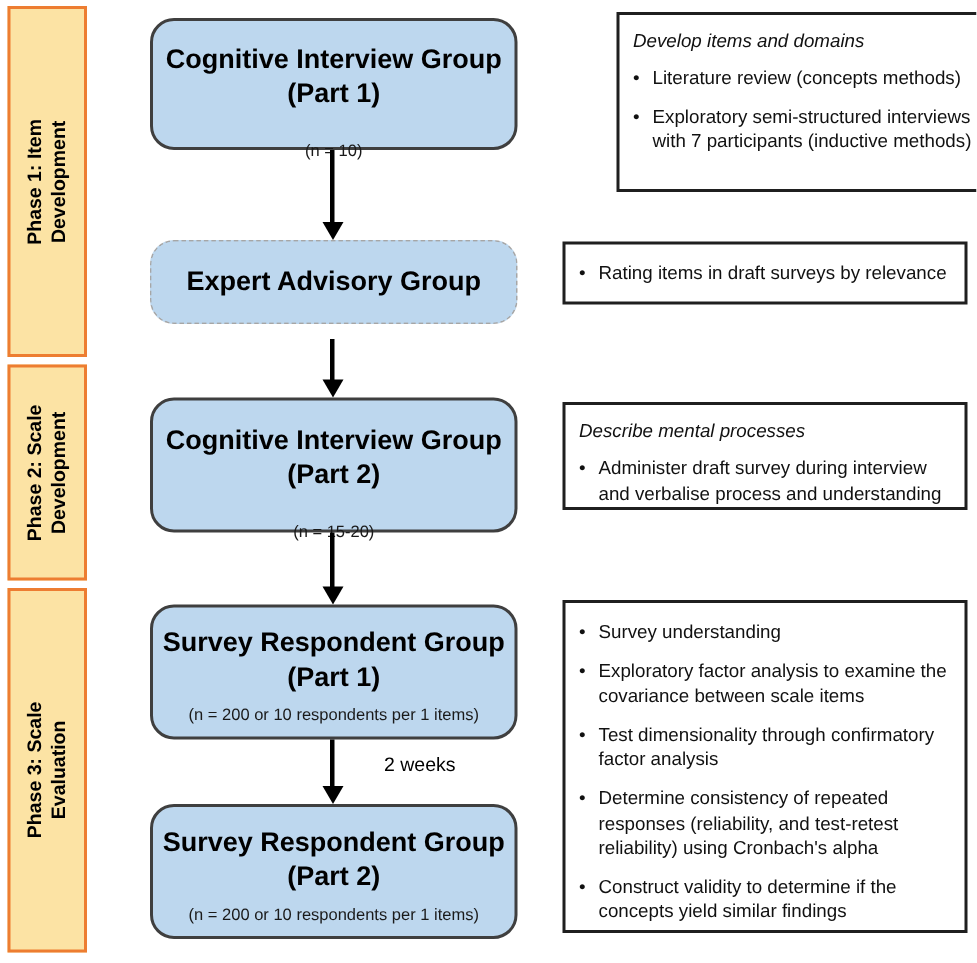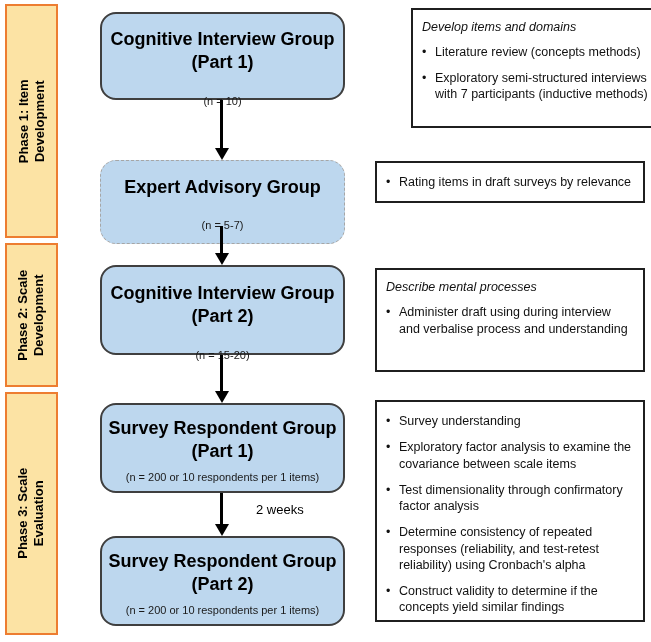--- a/index.html
+++ b/index.html
@@ -14,21 +14,21 @@
   .bar1{top:4px;height:234px;}
   .bar2{top:243px;height:144px;}
   .bar3{top:392px;height:243px;}
 
   
   .flow-box{position:absolute;left:100px;width:245px;background:#BDD7EE;border:2px solid #3F3F3F;
     border-radius:16px;box-sizing:border-box;text-align:center;}
   .flow-box .title{font-weight:bold;font-size:18px;line-height:1.3;color:#000;}
   .flow-box .nline{font-size:11px;color:#1a1a1a;margin-top:20px;}
   .fb1{top:12px;height:88px;padding-top:14px;}
-  .fb2{top:160px;height:84px;padding-top:15px;border:1.5px dashed #A6A6A6;}
+  .fb2{top:160px;height:56px;padding-top:15px;border:1.5px dashed #A6A6A6;}
   .fb3{top:265px;height:90px;padding-top:15px;}
   .fb4{top:403px;height:90px;padding-top:12px;}
   .fb5{top:536px;height:90px;padding-top:12px;}
   .fb4 .nline,.fb5 .nline{margin-top:7px;text-align:center;}
 
   
   .arrow{position:absolute;left:220px;width:3px;background:#000;}
   .arrow::after{content:"";position:absolute;left:50%;bottom:-11px;transform:translateX(-50%);
     width:0;height:0;border-left:7px solid transparent;border-right:7px solid transparent;
     border-top:12px solid #000;}
@@ -36,21 +36,21 @@
   .ar2{top:226px;height:28px;}
   .ar3{top:355px;height:37px;}
   .ar4{top:493px;height:32px;}
   .arrow-label{position:absolute;left:256px;top:502px;font-weight:normal;font-size:13px;color:#000;}
 
   
   .side-box{position:absolute;left:375px;width:270px;background:#fff;border:2px solid #1F1F1F;
     box-sizing:border-box;padding:9px 8px 6px 9px;}
   .sb1{top:8px;height:120px;margin-left:36px;}
   .sb2{top:161px;height:42px;padding-top:11px;}
-  .sb3{top:268px;height:104px;}
+  .sb3{top:268px;height:72px;}
   .sb4{top:400px;height:222px;padding-top:11px;}
   .side-heading{font-style:italic;font-size:12.5px;line-height:1.3;margin-bottom:9px;color:#111;}
   .bullet{display:flex;font-size:12.5px;line-height:1.3;margin-bottom:9px;color:#111;}
   .sb4 .bullet{margin-bottom:10px;}
   .bullet .dot{width:13px;flex:0 0 13px;text-align:left;}
 </style>
 </head>
 <body>
 
 <div class="canvas">
@@ -67,21 +67,20 @@
 
   <div class="flow-box fb1">
     <div class="title"><span>Cognitive Interview Group</span><br><span>(Part 1)</span></div>
     <div class="nline">(n = 10)</div>
   </div>
 
   <div class="arrow ar1"></div>
 
   <div class="flow-box fb2">
     <div class="title">Expert Advisory Group</div>
-    <div class="nline">(n = 5-7)</div>
   </div>
 
   <div class="arrow ar2"></div>
 
   <div class="flow-box fb3">
     <div class="title"><span>Cognitive Interview Group</span><br><span>(Part 2)</span></div>
     <div class="nline">(n = 15-20)</div>
   </div>
 
   <div class="arrow ar3"></div>
@@ -115,21 +114,21 @@
     <div class="bullet">
         <span class="dot">•</span>
         <span>Rating items in draft surveys by relevance</span>
       </div>
   </div>
 
   <div class="side-box sb3">
     <div class="side-heading">Describe mental processes</div>
     <div class="bullet">
         <span class="dot">•</span>
-        <span>Administer draft using during interview and verbalise process and understanding</span>
+        <span>Administer draft survey during interview and verbalise process and understanding</span>
       </div>
   </div>
 
   <div class="side-box sb4">
     <div class="bullet">
         <span class="dot">•</span>
         <span>Survey understanding</span>
       </div>
     <div class="bullet">
         <span class="dot">•</span>

